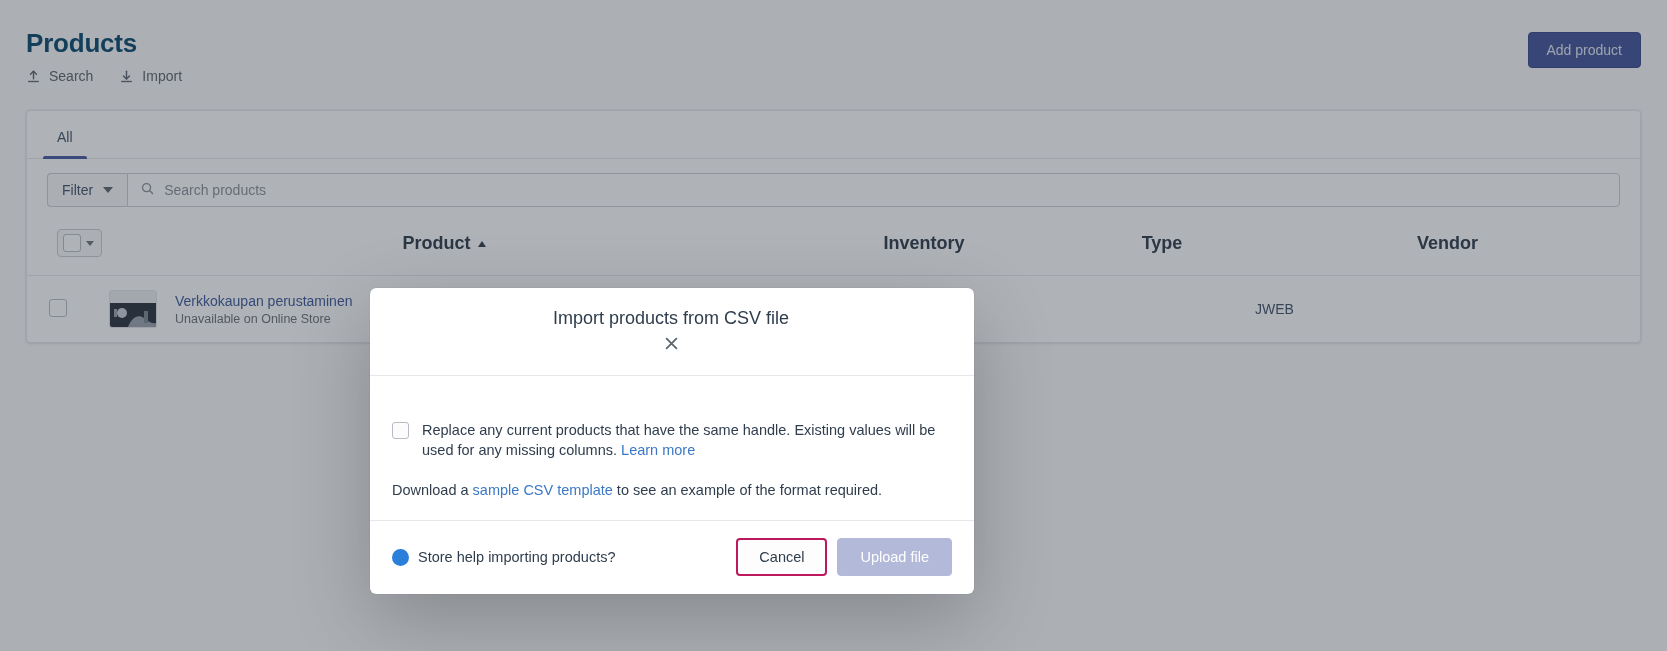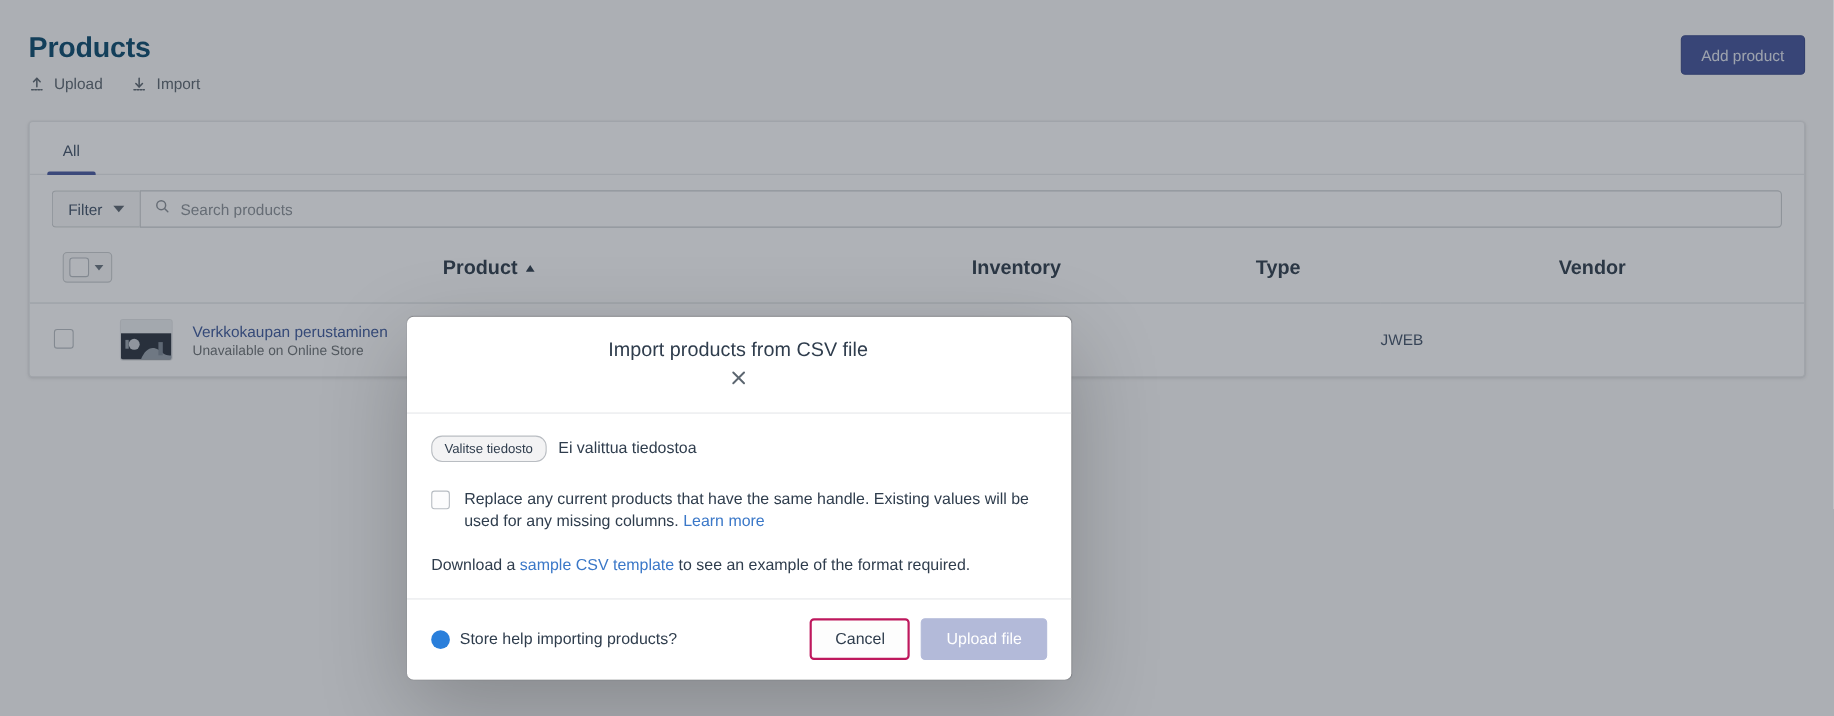--- a/index.html
+++ b/index.html
@@ -393,21 +393,21 @@
 
       <div class="head-actions">
         <button class="head-action">
           <span>
             <svg width="15" height="15" viewBox="0 0 16 16" fill="none">
               <path d="M8 2.5v8" stroke="#5c6670" stroke-width="1.5" stroke-linecap="round"></path>
               <path d="M4.8 5.6 8 2.4l3.2 3.2" stroke="#5c6670" stroke-width="1.5" stroke-linecap="round" stroke-linejoin="round"></path>
               <path d="M3 13.4h10" stroke="#5c6670" stroke-width="1.5" stroke-linecap="round" stroke-dasharray="1.6 1.4"></path>
             </svg>
           </span>
-          <span>Upload</span>
+          <span>Search</span>
         </button>
 
         <button class="head-action">
           <span>
             <svg width="15" height="15" viewBox="0 0 16 16" fill="none">
               <path d="M8 2.4v8" stroke="#5c6670" stroke-width="1.5" stroke-linecap="round"></path>
               <path d="M4.8 7.4 8 10.6l3.2-3.2" stroke="#5c6670" stroke-width="1.5" stroke-linecap="round" stroke-linejoin="round"></path>
               <path d="M3 13.4h10" stroke="#5c6670" stroke-width="1.5" stroke-linecap="round" stroke-dasharray="1.6 1.4"></path>
             </svg>
           </span>
@@ -499,24 +499,20 @@
     <div class="modal-title">Import products from CSV file</div>
     <button class="close-btn">
       <svg width="17" height="17" viewBox="0 0 16 16" fill="none">
         <path d="M3.4 3.4 12.6 12.6M12.6 3.4 3.4 12.6" stroke="#5c6670" stroke-width="1.7" stroke-linecap="round"></path>
       </svg>
     </button>
   </div>
 
   <div class="modal-body">
 
-    <div class="file-row">
-      <button class="file-btn">Valitse tiedosto</button>
-      <span class="file-name">Ei valittua tiedostoa</span>
-    </div>
 
     <div class="checkbox-row">
       <span class="cb-box"></span>
       <div class="cb-text">
         <span>Replace any current products that have the same handle. Existing values will be used for any missing columns.</span>
         <a class="link">Learn more</a>
       </div>
     </div>
 
     <div class="download-line">

